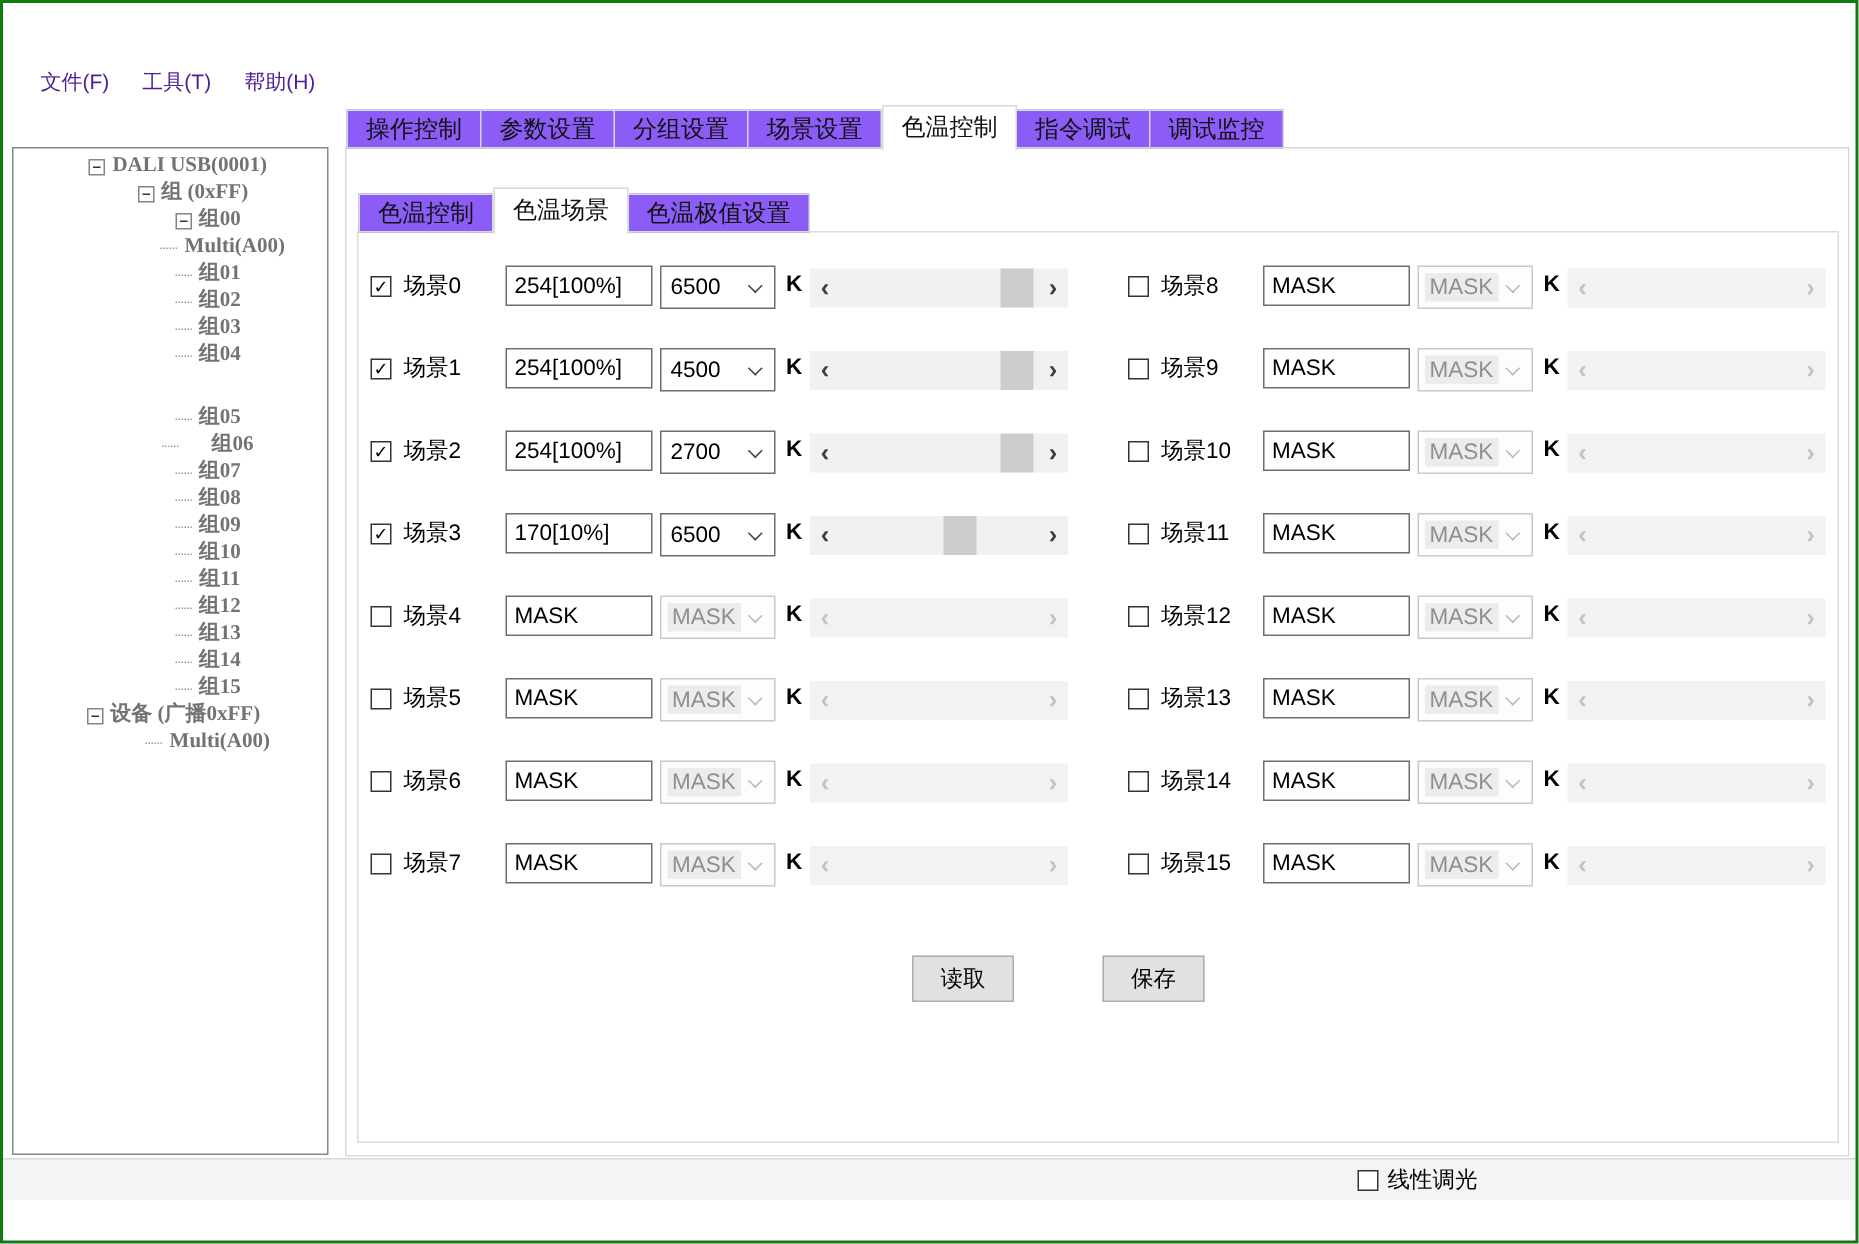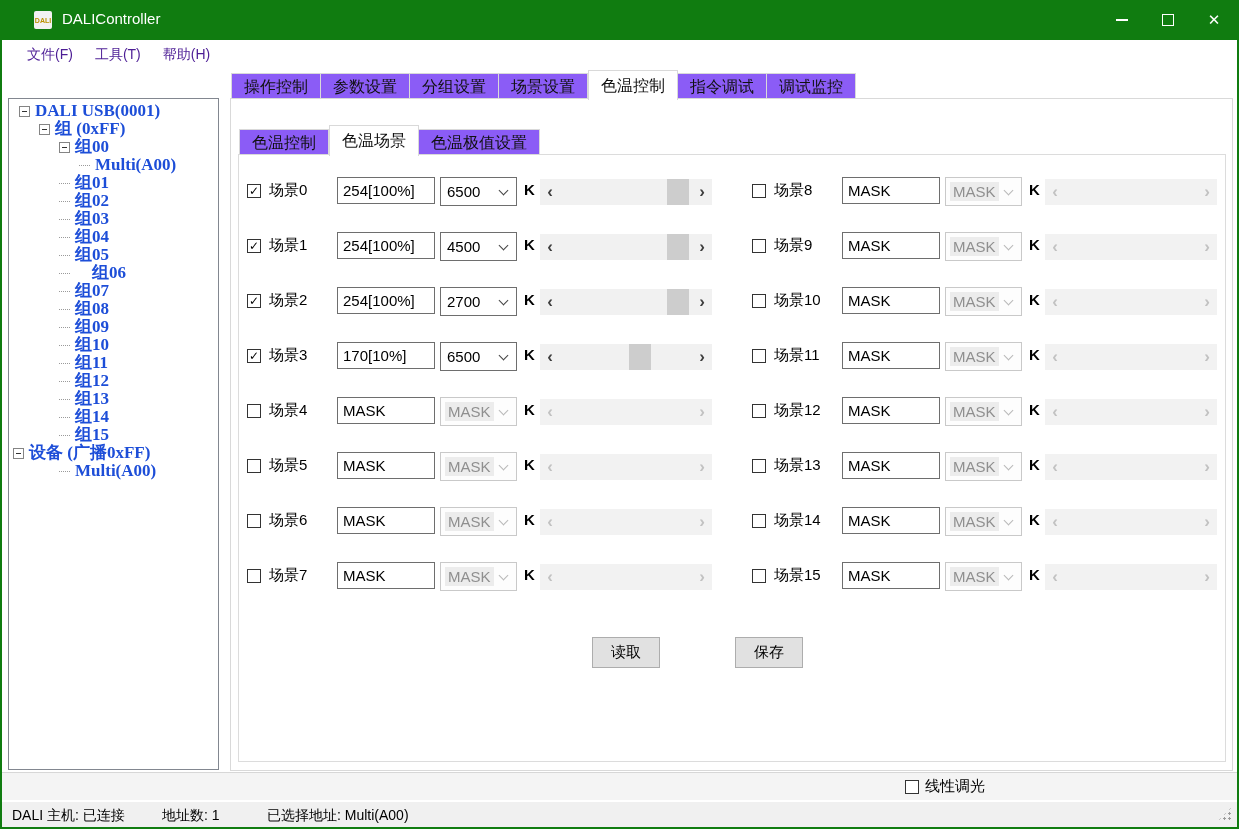--- a/index.html
+++ b/index.html
@@ -17,21 +17,21 @@
   .winbtn{width:46px;height:40px;display:flex;align-items:center;justify-content:center;color:#fff;font-size:15px;}
   .ico-min{width:12px;height:2px;background:#fff;display:block;}
   .ico-max{width:12px;height:12px;border:1.5px solid #fff;display:block;}
 
   
   .menubar{position:absolute;left:2px;top:40px;width:1235px;height:30px;background:#fff;display:flex;align-items:center;padding-left:14px;}
   .menuitem{padding:0 11px;font-size:14px;color:#4c1d95;height:100%;display:flex;align-items:center;}
 
   
   .treepanel{position:absolute;left:8px;top:98px;width:211px;height:672px;background:#fff;border:1px solid #828790;overflow:hidden;padding:3px 0 0 4px;}
-  .treeitem{height:18px;line-height:18px;white-space:nowrap;font-family:"Liberation Serif","DejaVu Serif",serif;font-weight:bold;font-size:17px;color:#1d4ed8;display:flex;align-items:center;}
+  .treeitem{height:18px;line-height:18px;white-space:nowrap;font-family:"Liberation Serif","DejaVu Serif",serif;font-weight:bold;font-size:14px;color:#737373;display:flex;align-items:center;justify-content:center;}
   .exp{flex:0 0 11px;width:11px;height:11px;border:1px solid #848484;background:#fff;position:relative;margin-right:5px;}
   .exp::after{content:"";position:absolute;left:2px;top:4px;width:5px;height:1px;background:#333;}
   .stub{flex:0 0 11px;width:11px;height:1px;border-top:1px dotted #9a9a9a;margin-right:5px;}
 
   
   .tabs{position:absolute;display:flex;align-items:flex-end;z-index:3;}
   #main-tabs{left:231px;top:69px;height:30px;}
   #sub-tabs{left:239px;top:124px;height:31px;}
   .tab{height:26px;line-height:25px;padding:0 12px;font-size:16px;color:#111;background:#8b5cf6;border:1px solid #d9d9d9;border-left:none;}
   .tab:first-child{border-left:1px solid #d9d9d9;}
@@ -60,55 +60,40 @@
   .k{position:absolute;left:277px;top:4px;font-size:15px;font-weight:bold;color:#000;}
   .hscroll{position:absolute;left:293px;top:2px;width:172px;height:26px;background:#f1f1f1;display:flex;}
   .arr{width:20px;height:26px;display:flex;align-items:center;justify-content:center;font-size:17px;color:#3f3f3f;font-weight:bold;}
   .track{flex:1;position:relative;}
   .thumb{position:absolute;top:0;width:22px;height:26px;background:#cdcdcd;}
   .hscroll.dis{background:#f2f2f2;}
   .hscroll.dis .arr{color:#c2c2c2;}
 
   
   .btn{position:absolute;width:68px;height:31px;background:#e1e1e1;border:1px solid #adadad;font-size:15px;color:#000;display:flex;align-items:center;justify-content:center;z-index:6;font-family:inherit;}
-  #btn-read{left:592px;top:637px;}
+  #btn-read{left:608px;top:637px;}
   #btn-save{left:735px;top:637px;}
 
   
   .footerstrip{position:absolute;left:2px;top:772px;width:1235px;height:28px;background:#f4f4f4;border-top:1px solid #d7d7d7;}
   .footer-check{position:absolute;left:903px;top:4px;display:flex;align-items:center;}
   .footer-check .cb{position:static;margin-right:6px;}
   .footer-label{font-size:15px;color:#000;text-align:right;}
   .statusbar{position:absolute;left:2px;top:800px;width:1235px;height:27px;background:#f0f0f0;border-top:2px solid #fff;font-size:14px;color:#000;}
   .statusbar span{position:absolute;top:5px;}
   #st-host{left:10px;} #st-count{left:160px;} #st-sel{left:265px;}
   .grip{position:absolute;right:5px;bottom:4px;width:14px;height:14px;
     background-image:radial-gradient(#9a9a9a 1.3px,transparent 1.4px);background-size:5px 5px;background-position:bottom right;
     clip-path:polygon(100% 0,100% 100%,0 100%);}
 </style>
 </head>
 <body>
 
 <div id="window">
 
-  <div class="titlebar">
-    <span class="appicon">DALI</span>
-    <span class="apptitle">DALIController</span>
-    <div class="winbtns">
-      <div class="winbtn">
-          <span class="ico-min"></span>
-        </div>
-      <div class="winbtn">
-          <span class="ico-max"></span>
-        </div>
-      <div class="winbtn">
-          <span>✕</span>
-        </div>
-    </div>
-  </div>
 
   <div class="menubar" id="menubar">
       <div class="menuitem">文件(F)</div>
       <div class="menuitem">工具(T)</div>
       <div class="menuitem">帮助(H)</div>
     </div>
 
   <div class="treepanel" id="tree">
       <div class="treeitem" style="margin-left: 6px;">
         <span class="exp"></span>
@@ -135,21 +120,21 @@
         <span>组02</span>
       </div>
       <div class="treeitem" style="margin-left: 46px;">
         <span class="stub"></span>
         <span>组03</span>
       </div>
       <div class="treeitem" style="margin-left: 46px;">
         <span class="stub"></span>
         <span>组04</span>
       </div>
-      <div class="treeitem" style="margin-left: 46px;">
+      <div class="treeitem" style="margin-left: 46px; margin-top: 24px;">
         <span class="stub"></span>
         <span>组05</span>
       </div>
       <div class="treeitem" style="margin-left: 46px; gap: 17px;">
         <span class="stub"></span>
         <span>组06</span>
       </div>
       <div class="treeitem" style="margin-left: 46px;">
         <span class="stub"></span>
         <span>组07</span>
@@ -470,20 +455,14 @@
   <button class="btn" id="btn-read">读取</button>
   <button class="btn" id="btn-save">保存</button>
 
   <div class="footerstrip">
     <div class="footer-check">
       <span class="cb"></span>
       <span class="footer-label">线性调光</span>
     </div>
   </div>
 
-  <div class="statusbar">
-    <span id="st-host">DALI 主机: 已连接</span>
-    <span id="st-count">地址数: 1</span>
-    <span id="st-sel">已选择地址: Multi(A00)</span>
-    <span class="grip"></span>
-  </div>
 
 </div>
 
 </body></html>

